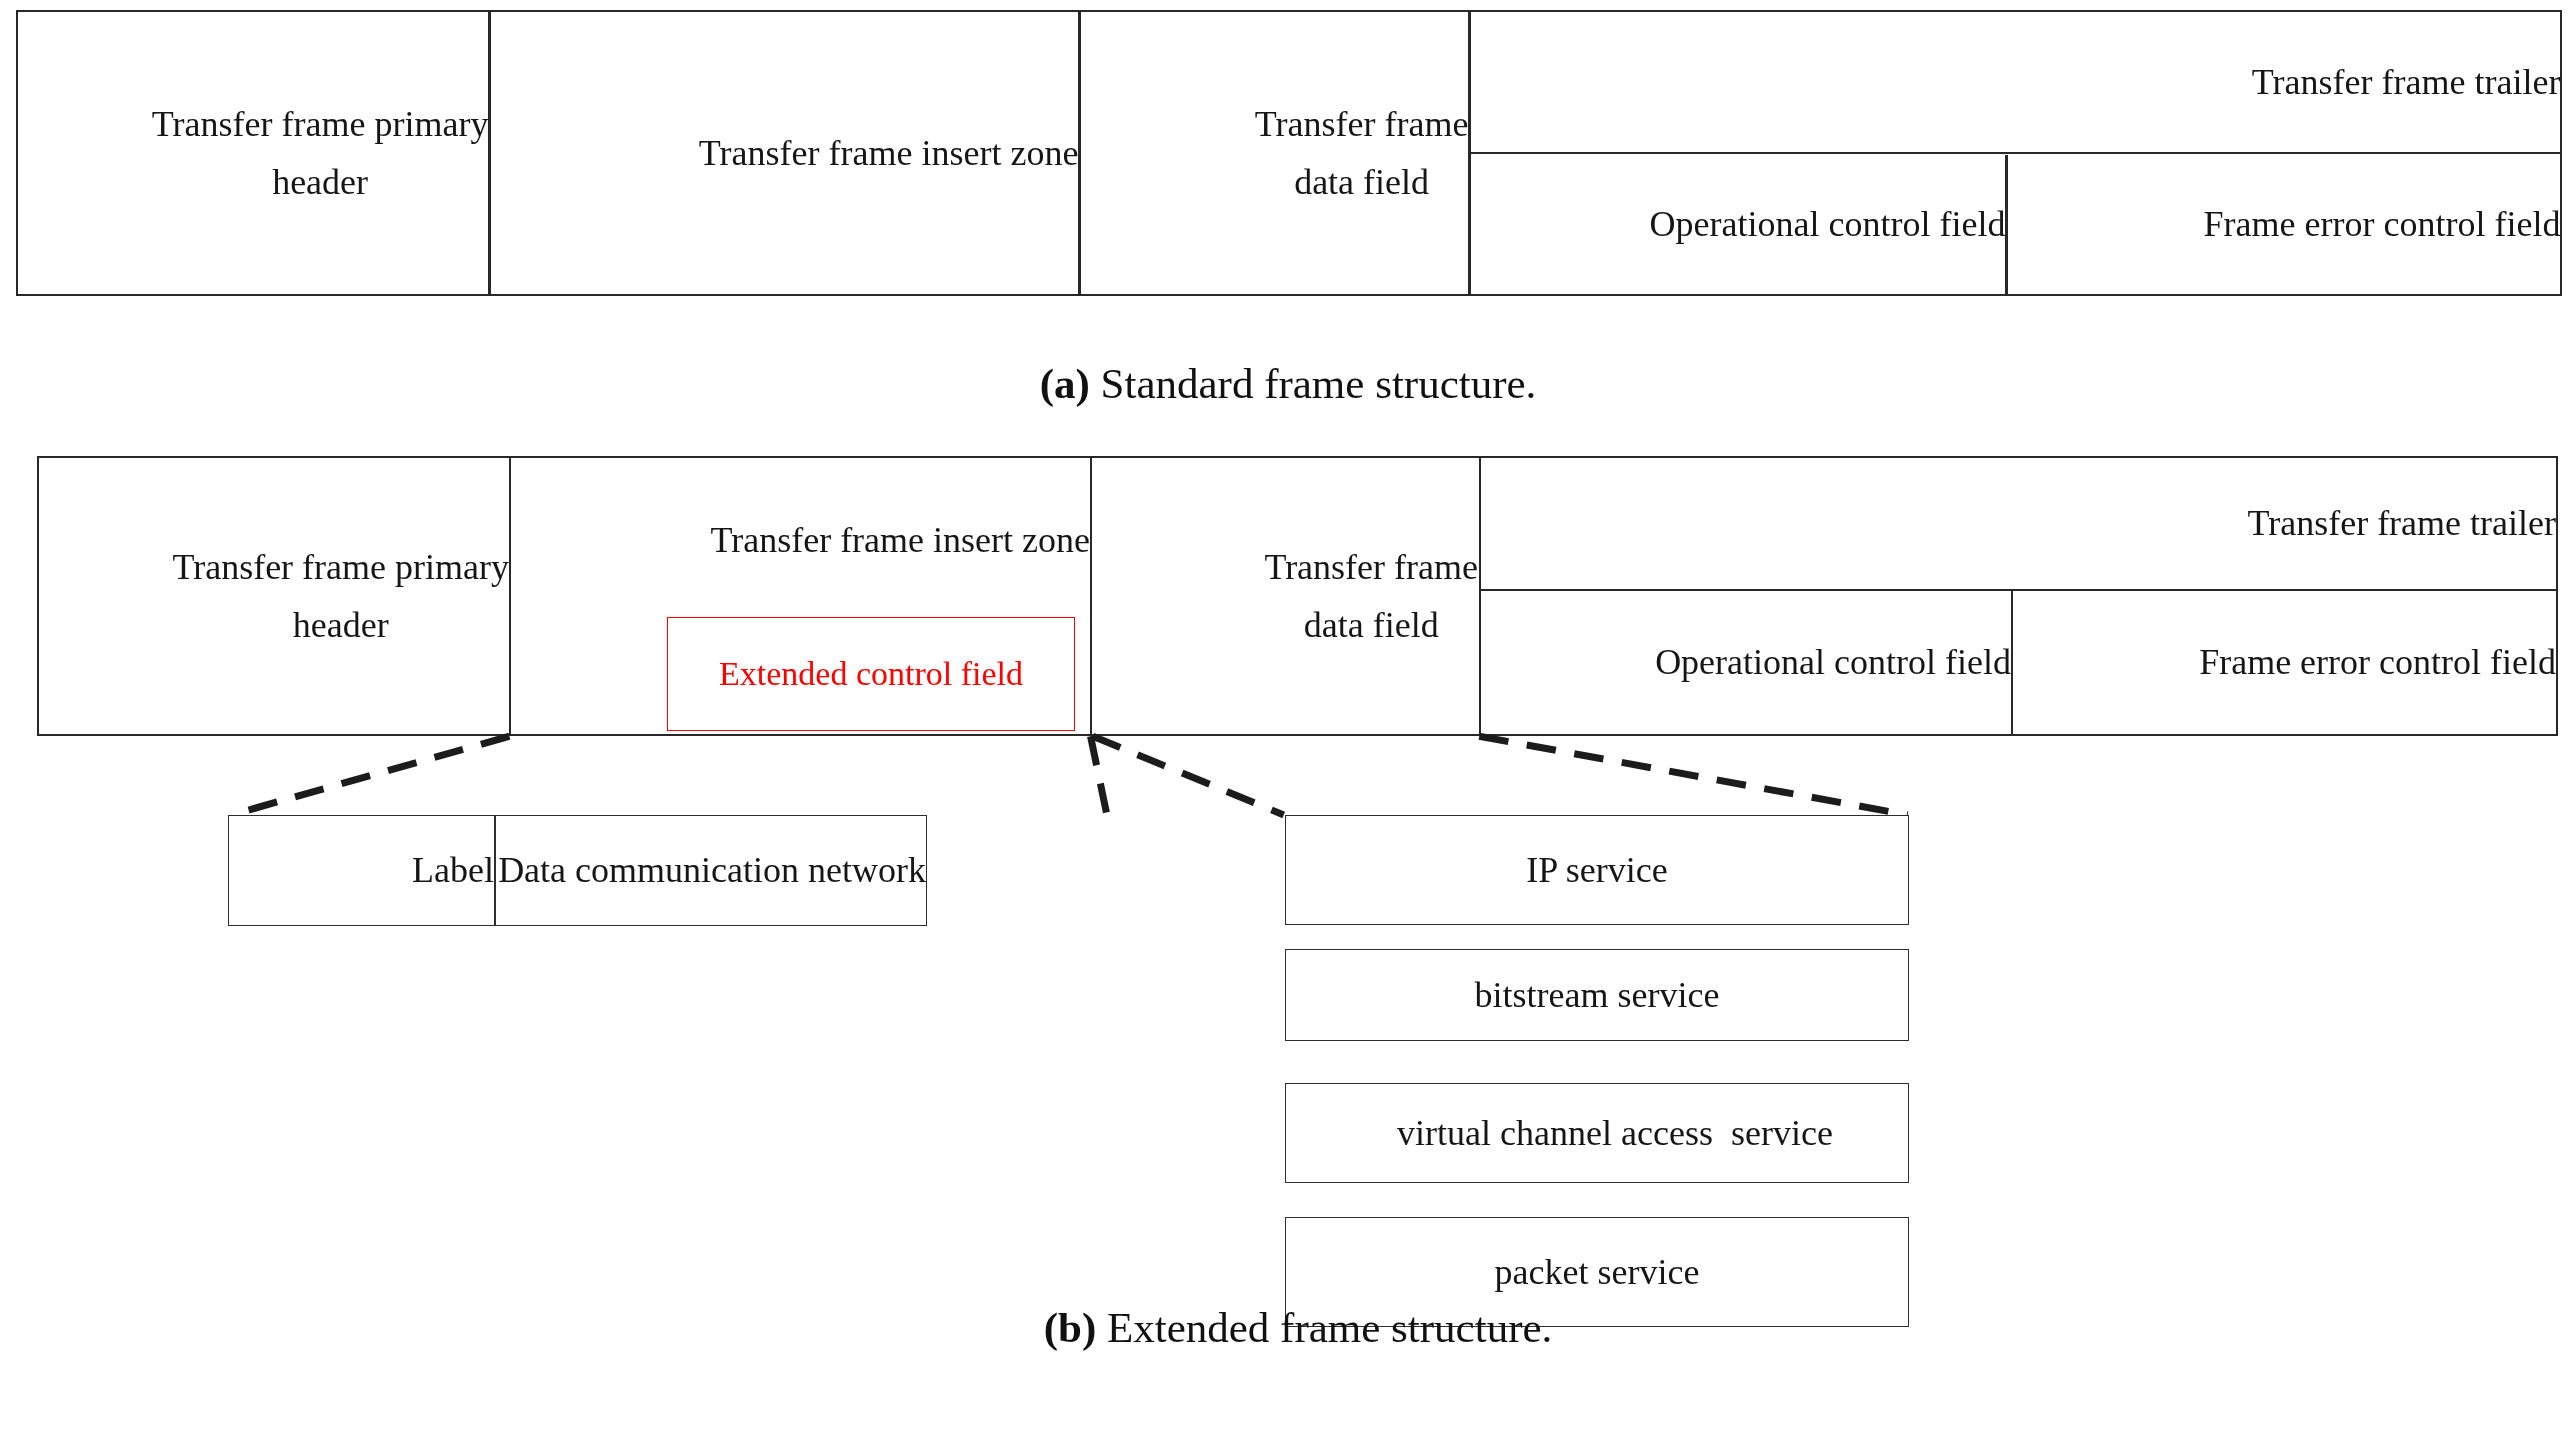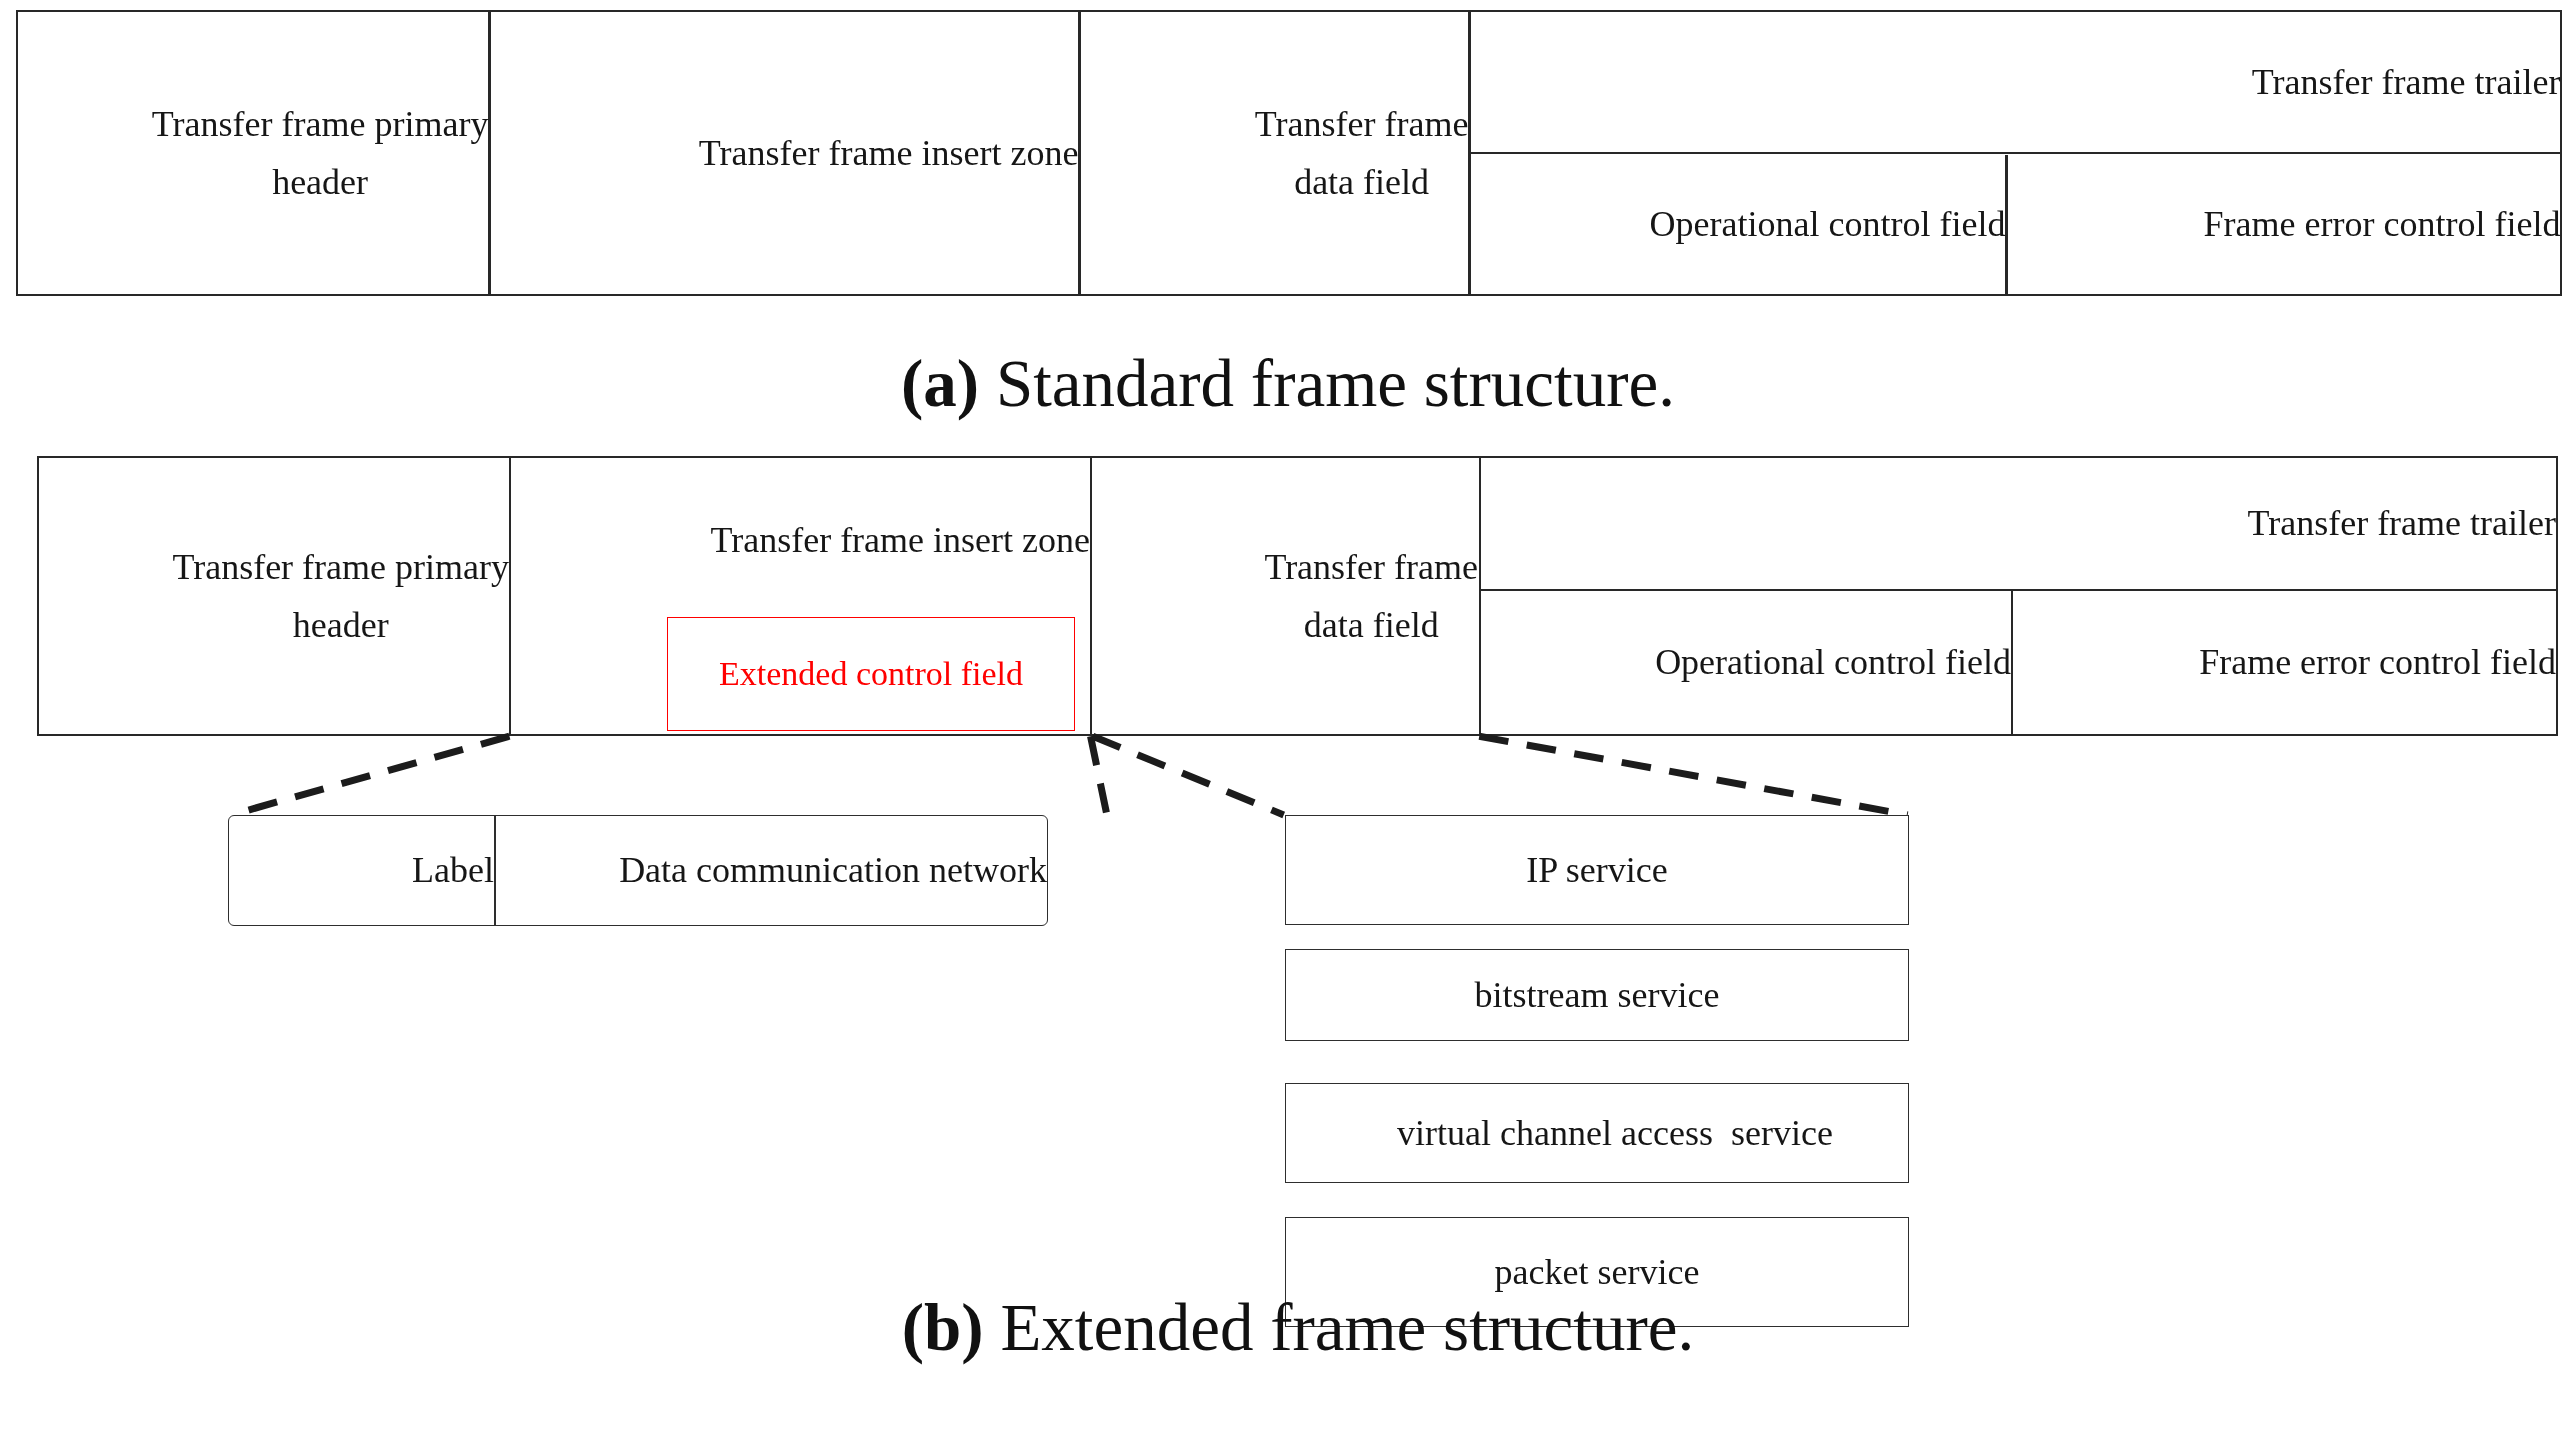--- a/index.html
+++ b/index.html
@@ -42,21 +42,21 @@
     justify-content: center;
     text-align: center;
     background: transparent;
   }
   .red-box .lbl { color: #ff0000; font-size: 34px; }
   .caption {
     position: absolute;
     left: 0;
     width: 100%;
     text-align: center;
-    font-size: 67px;
+    font-size: 43px;
     line-height: 81px;
     color: #111111;
   }
   .caption .cap-label { font-weight: bold; }
   .sub-box {
     position: absolute;
     border: 1.6px solid #2e2e2e;
     box-sizing: border-box;
     display: flex;
     align-items: center;
@@ -142,21 +142,21 @@
     </div>
   </div>
 
   <svg id="connector-overlay" viewBox="0 0 3307 1856">
     <line x1="654" y1="945" x2="297" y2="1046" stroke="#1c1c1c" stroke-width="9" stroke-dasharray="38 24"></line>
     <line x1="1400" y1="945" x2="1421" y2="1046" stroke="#1c1c1c" stroke-width="9" stroke-dasharray="38 24"></line>
     <line x1="1403" y1="945" x2="1648" y2="1046" stroke="#1c1c1c" stroke-width="9" stroke-dasharray="38 24"></line>
     <line x1="1899" y1="945" x2="2449" y2="1046" stroke="#1c1c1c" stroke-width="9" stroke-dasharray="38 24"></line>
   </svg>
 
-  <div class="sub-box" style="left:228px; top:815px; width:820px; height:111px;border-radius:6px;">
+  <div class="sub-box" style="left:228px; top:815px; width:699px; height:111px;">
     <div class="vdiv" style="left:265px;"></div>
     <div class="region" style="left:0; top:0; width:265px; height:100%;">
       <span class="lbl">Label</span>
     </div>
     <div class="region" style="left:266px; top:0; right:0; height:100%;">
       <span class="lbl">Data communication network</span>
     </div>
   </div>
 
   <div class="sub-box" style="left:1285px; top:815px; width:624px; height:110px;">

